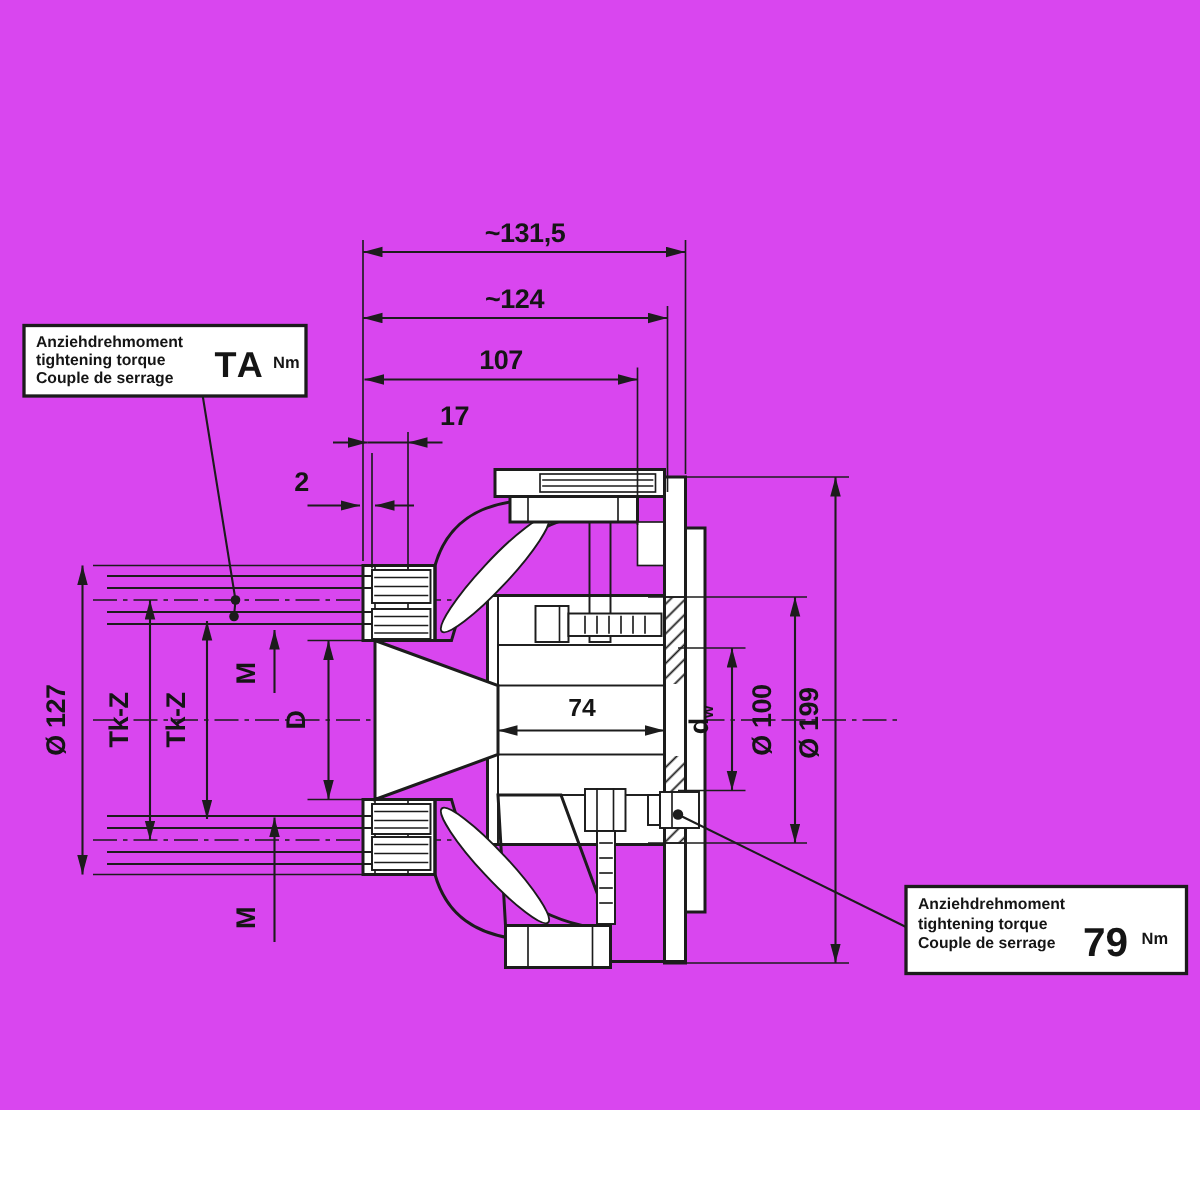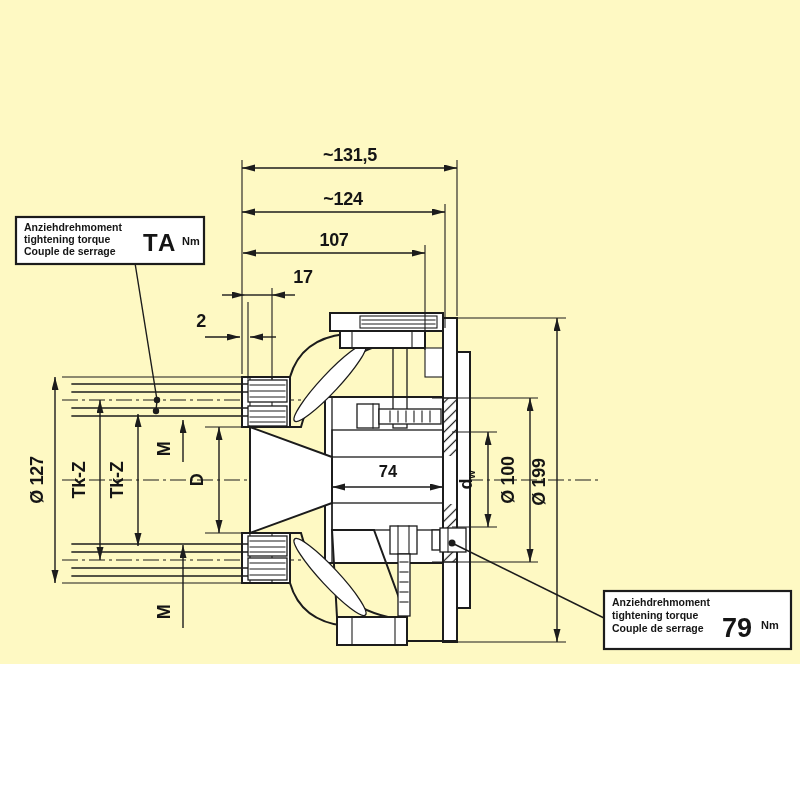--- a/index.html
+++ b/index.html
@@ -1,16 +1,16 @@
 <!DOCTYPE html>
 <html><head>
 <meta charset="utf-8">
 <style>
   html,body{margin:0;padding:0;background:#ffffff;}
-  .stage{position:relative;width:800px;height:664px;background:#fef9c3;overflow:hidden;}
+  .stage{position:relative;width:800px;height:740px;background:#d946ef;overflow:hidden;}
   svg{display:block;}
   .ln{stroke:#1c1c1c;fill:none;stroke-width:2;stroke-linecap:square;}
   .md{stroke:#1c1c1c;fill:none;stroke-width:1.3;stroke-linecap:square;}
   .thin{stroke:#1c1c1c;fill:none;stroke-width:1.1;stroke-linecap:square;}
   .dim{stroke:#1c1c1c;fill:none;stroke-width:1.4;}
   .ext{stroke:#1c1c1c;fill:none;stroke-width:1.1;}
   .cl{stroke:#1c1c1c;fill:none;stroke-width:1.1;stroke-dasharray:16 4 3 4;}
   .wf{fill:#ffffff;}
   .txt{font-family:"Liberation Sans","DejaVu Sans",sans-serif;font-size:18px;font-weight:600;fill:#151515;letter-spacing:-0.3px;}
   .txtm{font-family:"Liberation Sans","DejaVu Sans",sans-serif;font-size:16.5px;font-weight:600;fill:#151515;}

